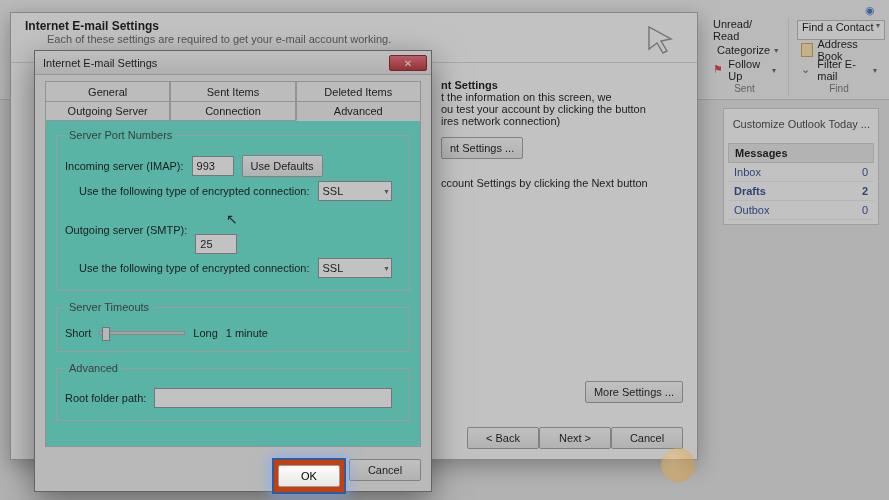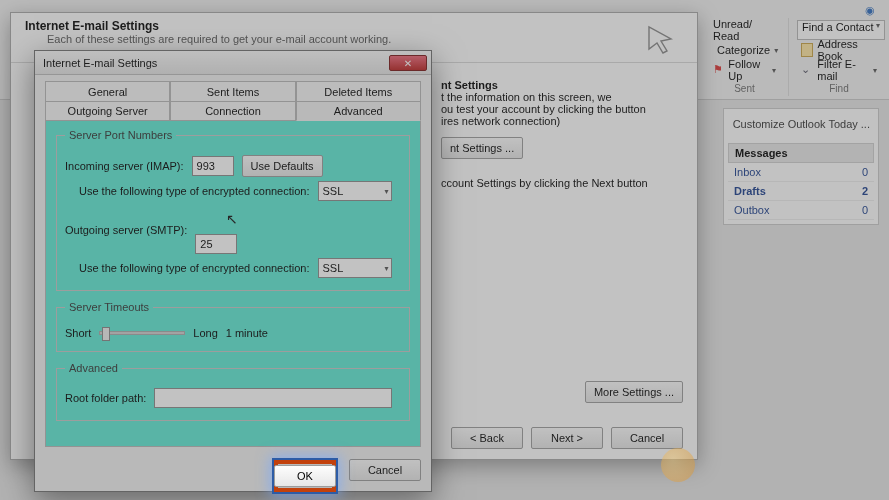--- a/index.html
+++ b/index.html
@@ -23,21 +23,21 @@
   .msgs .mh { background:#e8e8e8; border:1px solid #cfcfcf; padding:3px 6px; font-weight:600; }
   .msgs .row { display:flex; justify-content:space-between; padding:3px 6px; border-bottom:1px solid #eee; color:#1a3e8e; }
 
   
   .wiz { position:absolute; left:10px; top:12px; width:688px; height:448px; background:#fff; border:1px solid #a7a7a7; box-shadow:0 6px 20px rgba(0,0,0,.35); }
   .wiz .whdr { height:50px; padding:6px 14px; border-bottom:1px solid #d9d9d9; background:#fff; }
   .wiz .whdr b{ font-size:12px; }
   .wiz .whdr span{ color:#555; }
   .wiz .cursor-ico { position:absolute; right:18px; top:10px; }
   .wiz .body { position:absolute; left:14px; right:14px; top:66px; bottom:56px; }
-  .wiz .foot { position:absolute; right:14px; bottom:10px; display:flex; gap:8px; }
+  .wiz .foot { position:absolute; right:14px; bottom:10px; display:flex; }
   .btn { height:22px; min-width:72px; padding:0 8px; border:1px solid #9c9c9c; background:linear-gradient(#fdfdfd,#e7e7e7); border-radius:2px; cursor:pointer; }
   .btn.sm{ min-width:0; }
 
   
   .dlg { position:absolute; left:34px; top:50px; width:398px; height:442px; background:#f2f2f2; border:1px solid #6f6f6f; box-shadow:0 10px 30px rgba(0,0,0,.5); z-index:3; }
   .dlg .title { height:24px; background:linear-gradient(#fafafa,#e4e4e4); display:flex; align-items:center; justify-content:space-between; padding:0 4px 0 8px; border-bottom:1px solid #bcbcbc; }
   .closex { width:38px; height:16px; background:linear-gradient(#e67,#b22); color:#fff; border-radius:2px; text-align:center; font-size:10px; line-height:15px; border:1px solid #7a1616; cursor:pointer; }
   .tabs { position:absolute; left:10px; top:30px; width:376px; }
   .tabrow { display:flex; }
   .tab { border:1px solid #b7b7b7; background:#f6f6f6; height:20px; display:flex; align-items:center; justify-content:center; cursor:pointer; }
@@ -48,21 +48,21 @@
   fieldset { border:1px solid #c7c7c7; padding:10px 8px 8px; margin-bottom:10px; }
   legend { padding:0 4px; color:#333; }
   .line { display:flex; align-items:center; gap:8px; margin:4px 0; }
   .txt { height:20px; border:1px solid #8a8a8a; background:#fff; padding:0 4px; }
   .sel { height:20px; width:74px; border:1px solid #8a8a8a; background:#fff; display:inline-flex; align-items:center; justify-content:space-between; padding:0 2px 0 4px;}
   .slider { width:86px; height:4px; background:#cfcfcf; border:1px solid #aaa; position:relative; }
   .slider .thumb { position:absolute; top:-5px; left:2px; width:8px; height:14px; background:#eee; border:1px solid #888; }
   .dlg .foot { position:absolute; right:10px; bottom:10px; display:flex; gap:8px; }
 
   
-  .ok-wrap { position:absolute; left:274px; bottom:8px; width:62px; height:32px; border:4px solid #c2410c; box-shadow:0 0 0 2px #2d5ca6, 0 0 14px 4px rgba(120,170,255,.7); display:flex; align-items:center; justify-content:center; z-index:10; }
+  .ok-wrap { position:absolute; left:274px; bottom:8px; width:70px; height:32px; border:8px solid #c2410c; box-shadow:0 0 0 2px #2d5ca6, 0 0 14px 4px rgba(120,170,255,.7); display:flex; align-items:center; justify-content:center; z-index:10; }
   .ok-wrap .btn { min-width:62px; height:22px; }
 
   .arrowcur { position:absolute; left:226px; top:211px; z-index:4; font-size:14px; color:#111;}
   .wm { position:absolute; right:14px; bottom:14px; width:230px; height:40px; opacity:.45; z-index:6;}
   .wm .circ{position:absolute;right:180px;top:2px;width:34px;height:34px;border-radius:50%;background:radial-gradient(circle at 35% 35%,#f9c96a,#d98a1e);}
 </style>
 </head>
 <body>
 
 <div class="ribbon">

